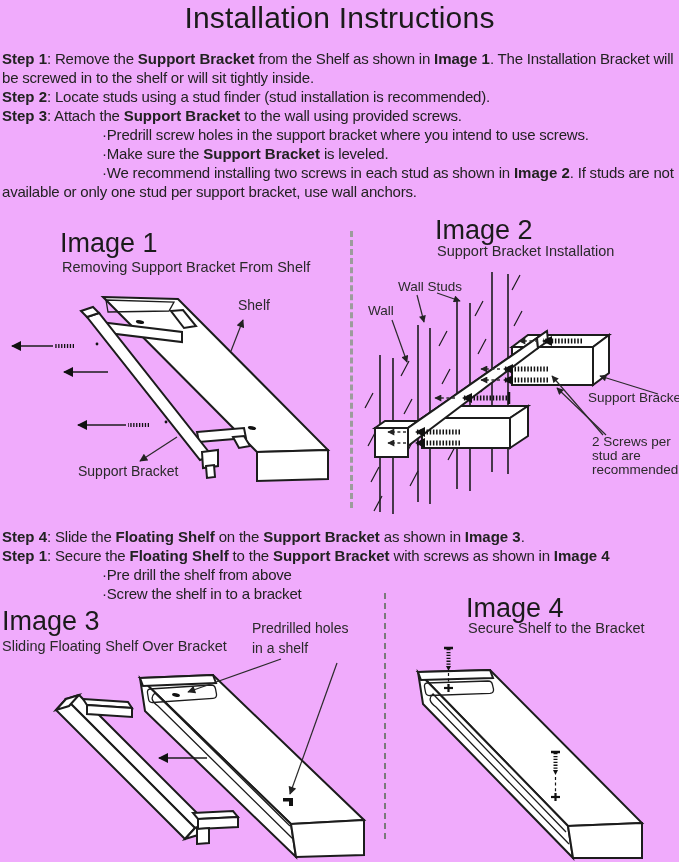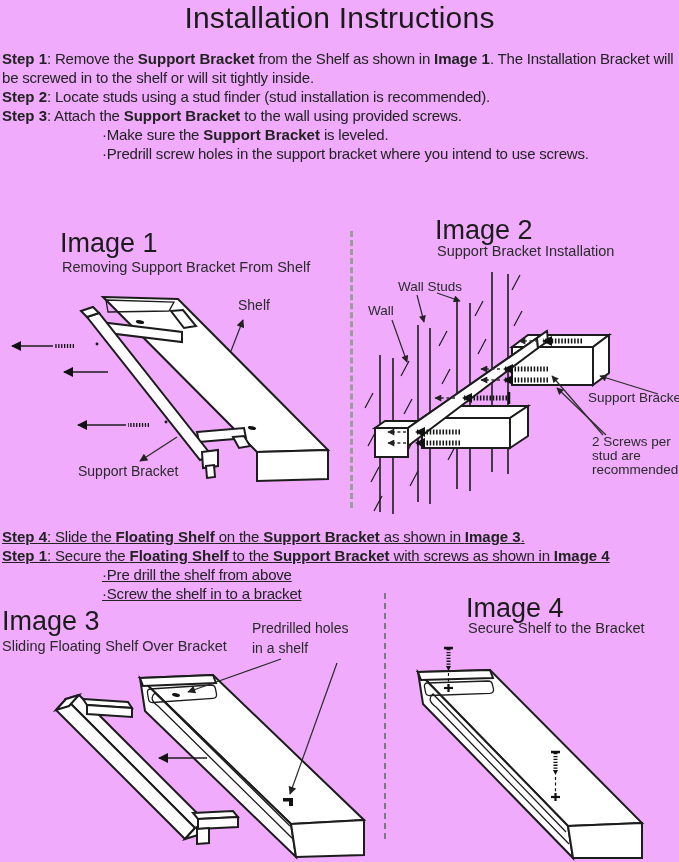--- a/index.html
+++ b/index.html
@@ -3,21 +3,21 @@
 <meta charset="utf-8">
 <style>
   html,body{margin:0;padding:0;background:#ffffff;}
   #page{position:relative;width:679px;height:862px;background:#f0abfc;overflow:hidden;
         font-family:"Liberation Sans",sans-serif;color:#1c1c1c;padding-left:21px;}
   #doc-title{position:absolute;left:0;top:1px;width:679px;text-align:center;
              font-size:30px;font-weight:400;letter-spacing:0.2px;color:#1b1b1b;}
   .steps{position:absolute;left:2px;width:675px;font-size:15px;line-height:19px;
          letter-spacing:-0.2px;color:#222;}
   #steps-top{top:49px;}
-  #steps-bottom{top:527px;text-decoration:underline;}
+  #steps-bottom{top:527px;}
   .steps p{margin:0;}
   .steps p.bullet{text-indent:100px;}
   .steps .bold{font-weight:700;letter-spacing:0;}
   .fig-heading{position:absolute;font-size:27px;font-weight:400;color:#1b1b1b;}
   .fig-subtitle{position:absolute;font-size:14.5px;font-weight:400;color:#2a2a2a;}
   #fig1-heading{left:60px;top:228px;}
   #fig1-subtitle{left:62px;top:259px;}
   #fig2-heading{left:435px;top:215px;}
   #fig2-subtitle{left:437px;top:243px;}
   #fig3-heading{left:2px;top:606px;}
@@ -45,22 +45,23 @@
 <body>
 
 <div id="page">
 
   <div id="doc-title">Installation Instructions</div>
 
   <div id="steps-top" class="steps">
       <p><span class="bold">Step 1</span><span>: Remove the </span><span class="bold">Support Bracket</span><span> from the Shelf as shown in </span><span class="bold">Image 1</span><span>. The Installation Bracket will be screwed in to the shelf or will sit tightly inside.</span></p>
       <p><span class="bold">Step 2</span><span>: Locate studs using a stud finder (stud installation is recommended).</span></p>
       <p><span class="bold">Step 3</span><span>: Attach the </span><span class="bold">Support Bracket</span><span> to the wall using provided screws.</span></p>
+      <p class="bullet"><span>·Predrill screw holes in the support bracket where you intend to use screws.</span></p>
       <p class="bullet"><span>·Make sure the </span><span class="bold">Support Bracket</span><span> is leveled.</span></p>
-      <p class="bullet"><span>·Predrill screw holes in the support bracket where you intend to use screws.</span></p>
+      <p class="bullet"><span>·We recommend installing two screws in each stud as shown in </span><span class="bold">Image 2</span><span>. If studs are not available or only one stud per support bracket, use wall anchors.</span></p>
     </div>
   <div id="steps-bottom" class="steps">
       <p><span class="bold">Step 4</span><span>: Slide the </span><span class="bold">Floating Shelf</span><span> on the </span><span class="bold">Support Bracket</span><span> as shown in </span><span class="bold">Image 3</span><span>.</span></p>
       <p><span class="bold">Step 1</span><span>: Secure the </span><span class="bold">Floating Shelf</span><span> to the </span><span class="bold">Support Bracket</span><span> with screws as shown in </span><span class="bold">Image 4</span></p>
       <p class="bullet"><span>·Pre drill the shelf from above</span></p>
       <p class="bullet"><span>·Screw the shelf in to a bracket</span></p>
     </div>
 
   <div id="fig1-heading" class="fig-heading">Image 1</div>
   <div id="fig1-subtitle" class="fig-subtitle">Removing Support Bracket From Shelf</div>

